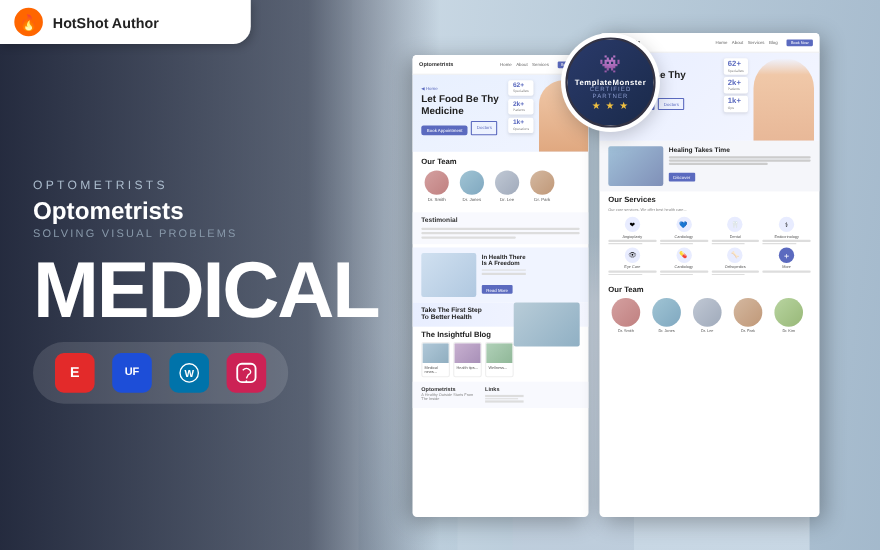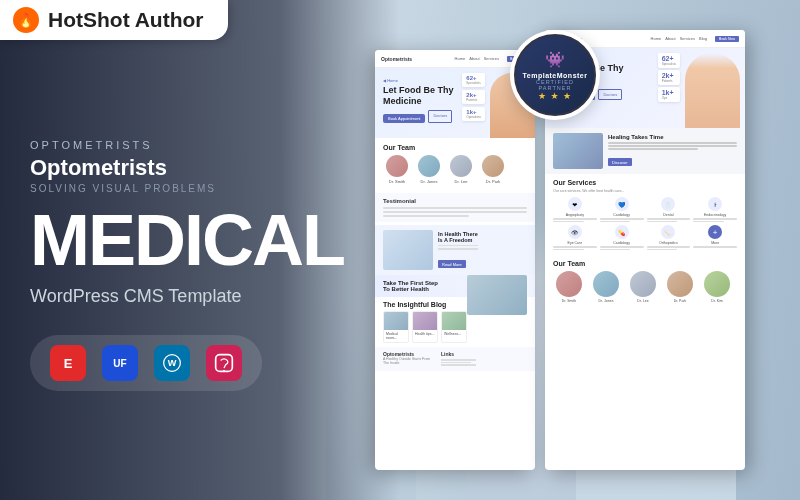--- a/index.html
+++ b/index.html
@@ -61,21 +61,21 @@
       margin-right: 8px;
       position: relative;
     }
 
     .header-logo svg {
       width: 28px;
       height: 28px;
     }
 
     .header-title {
-      font-size: 21px;
+      font-size: 13px;
       font-weight: 700;
       color: #222;
     }
 
     
     .main-content {
       position: absolute;
       top: 0; left: 0; right: 0; bottom: 0;
       z-index: 2;
       display: flex;
@@ -509,21 +509,20 @@
   <span class="header-title">HotShot Author</span>
 </div>
 
 <div class="main-content">
 
   <div class="left-panel">
     <div class="subtitle-small">Optometrists</div>
     <div class="title-optometrists">Optometrists</div>
     <div class="title-solving">SOLVING VISUAL PROBLEMS</div>
     <div class="title-medical">MEDICAL</div>
-    <div class="title-wordpress">WordPress CMS Template</div>
 
     <div class="icon-badges">
       <div class="icon-badge icon-badge-elementor" style="font-size:13px;font-weight:900;">E</div>
       <div class="icon-badge icon-badge-uf" style="font-size:10px;font-weight:700;">UF</div>
       <div class="icon-badge icon-badge-wp">
         <svg viewBox="0 0 24 24" width="20" height="20" fill="white">
           <circle cx="12" cy="12" r="10" stroke="white" stroke-width="1.5" fill="none"></circle>
           <text x="12" y="16" text-anchor="middle" font-size="11" fill="white" font-weight="700">W</text>
         </svg>
       </div>

